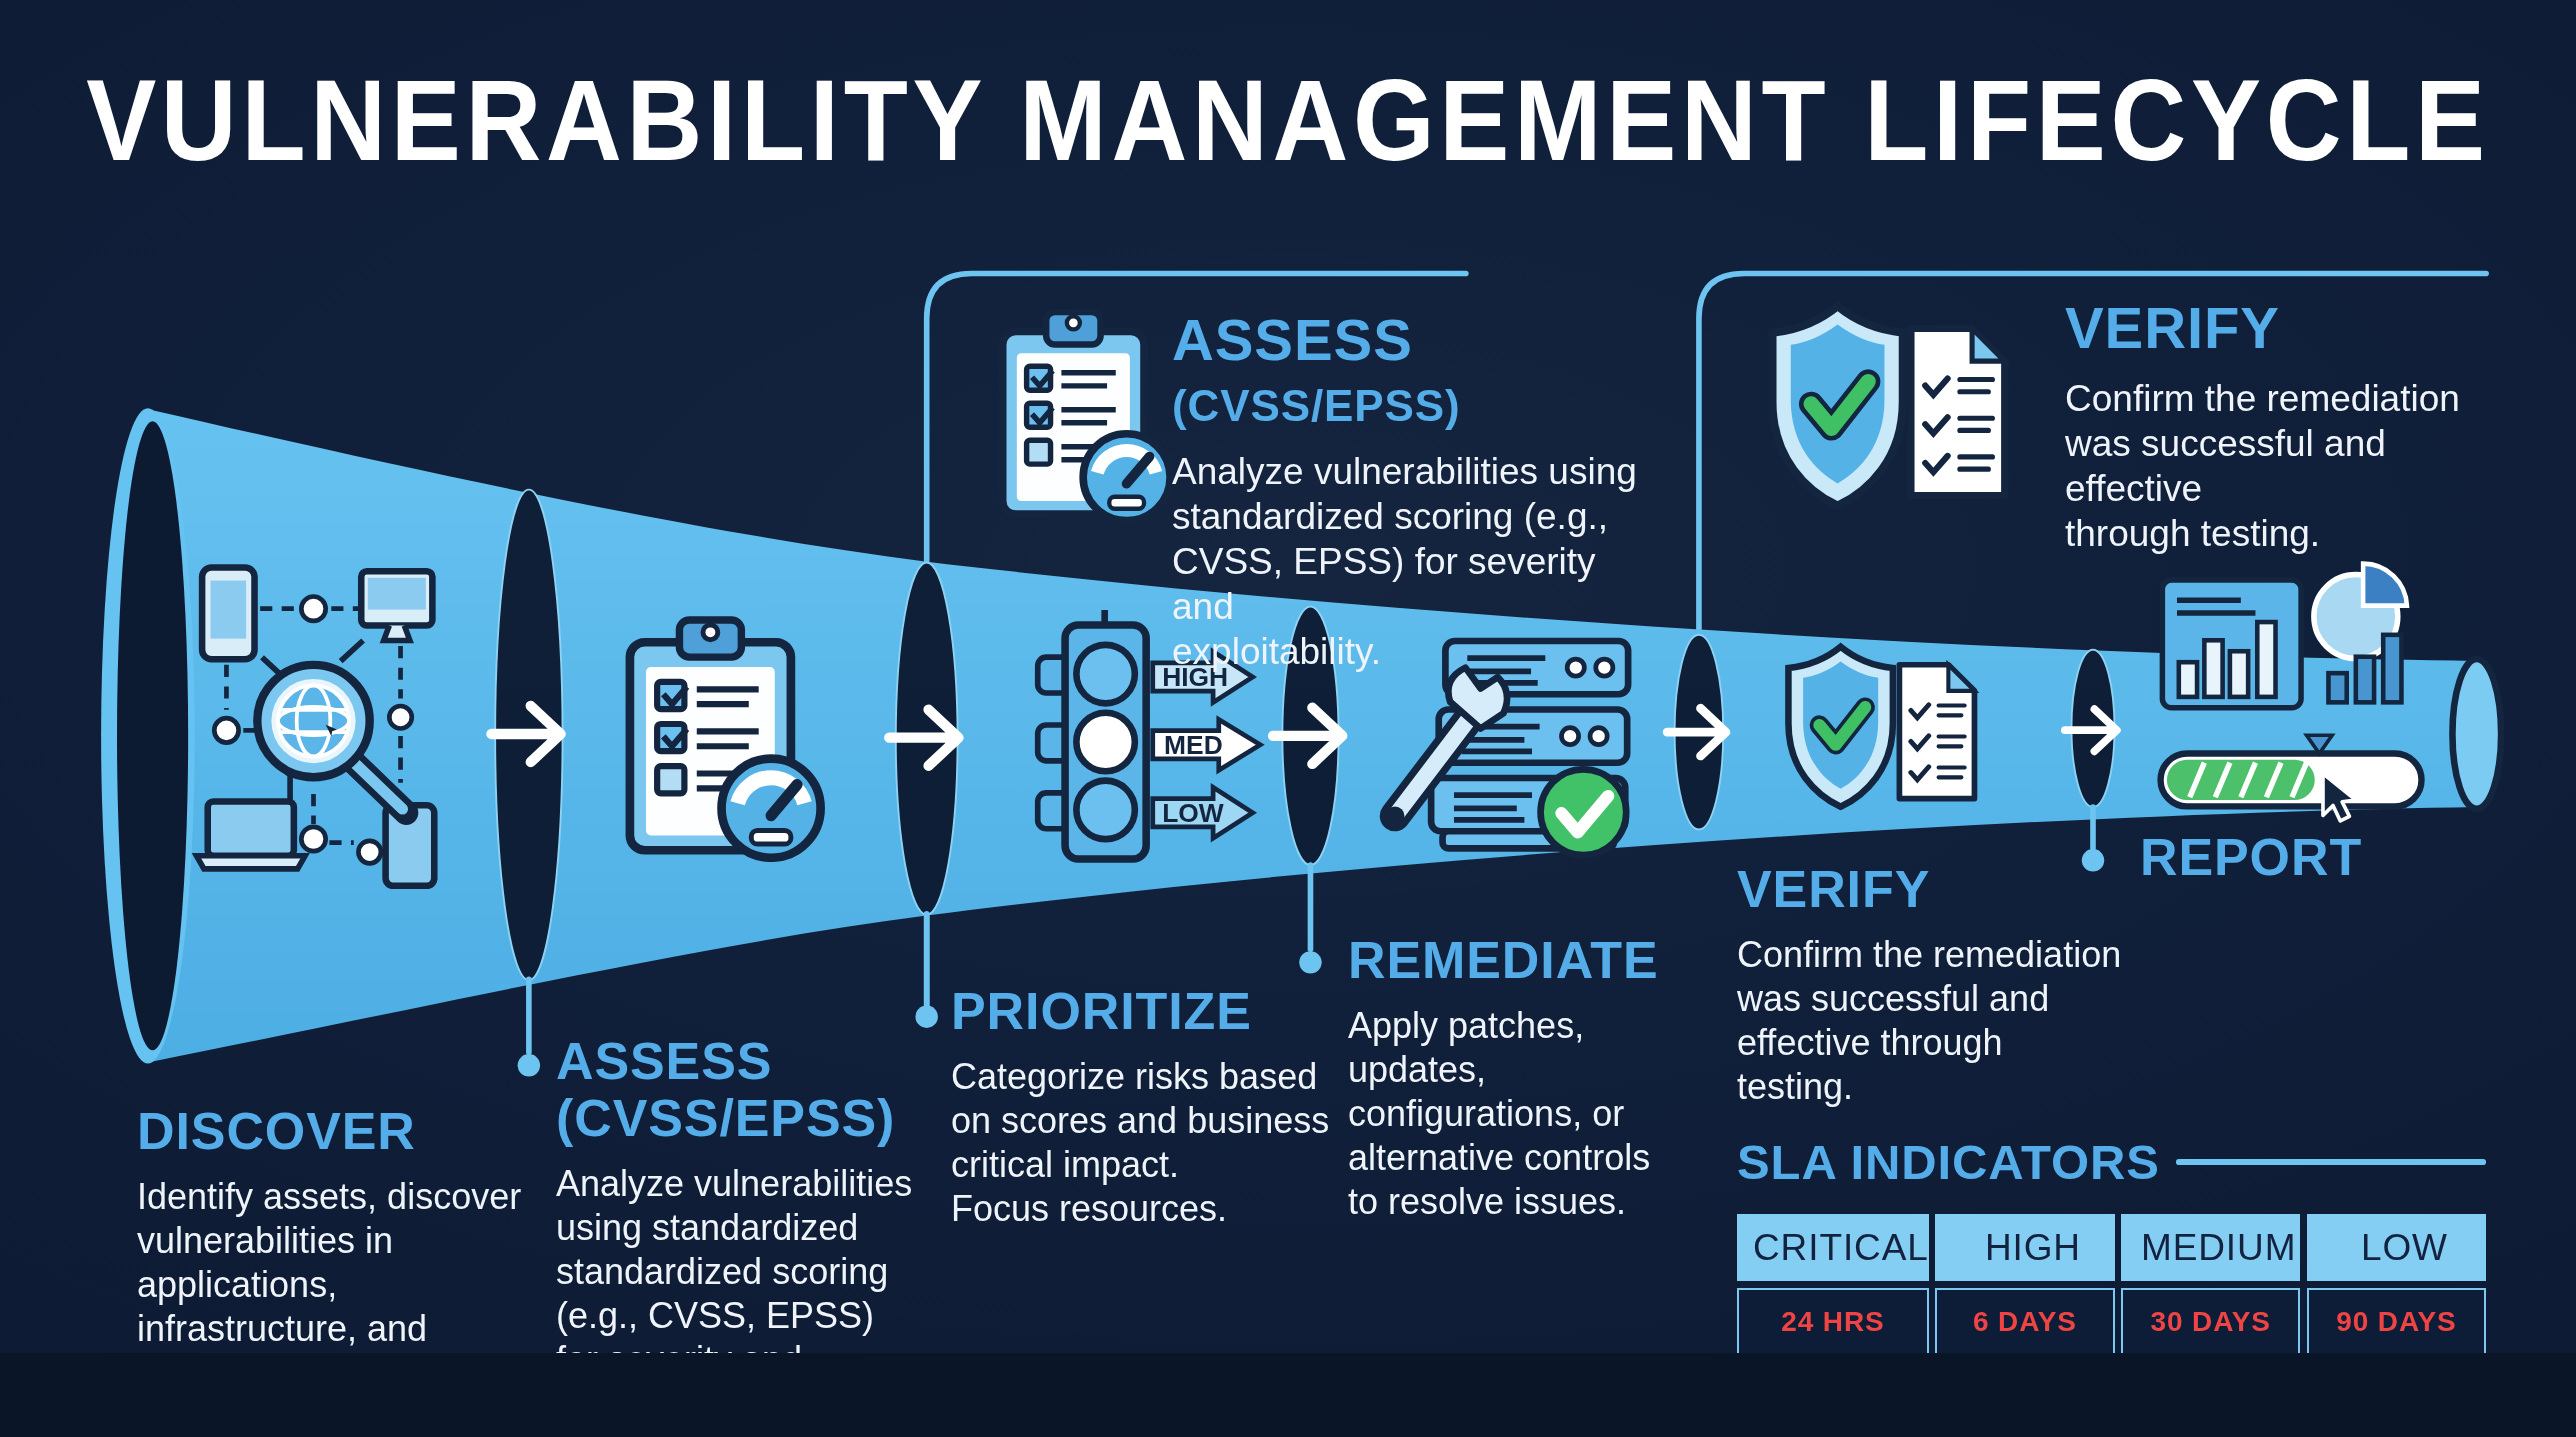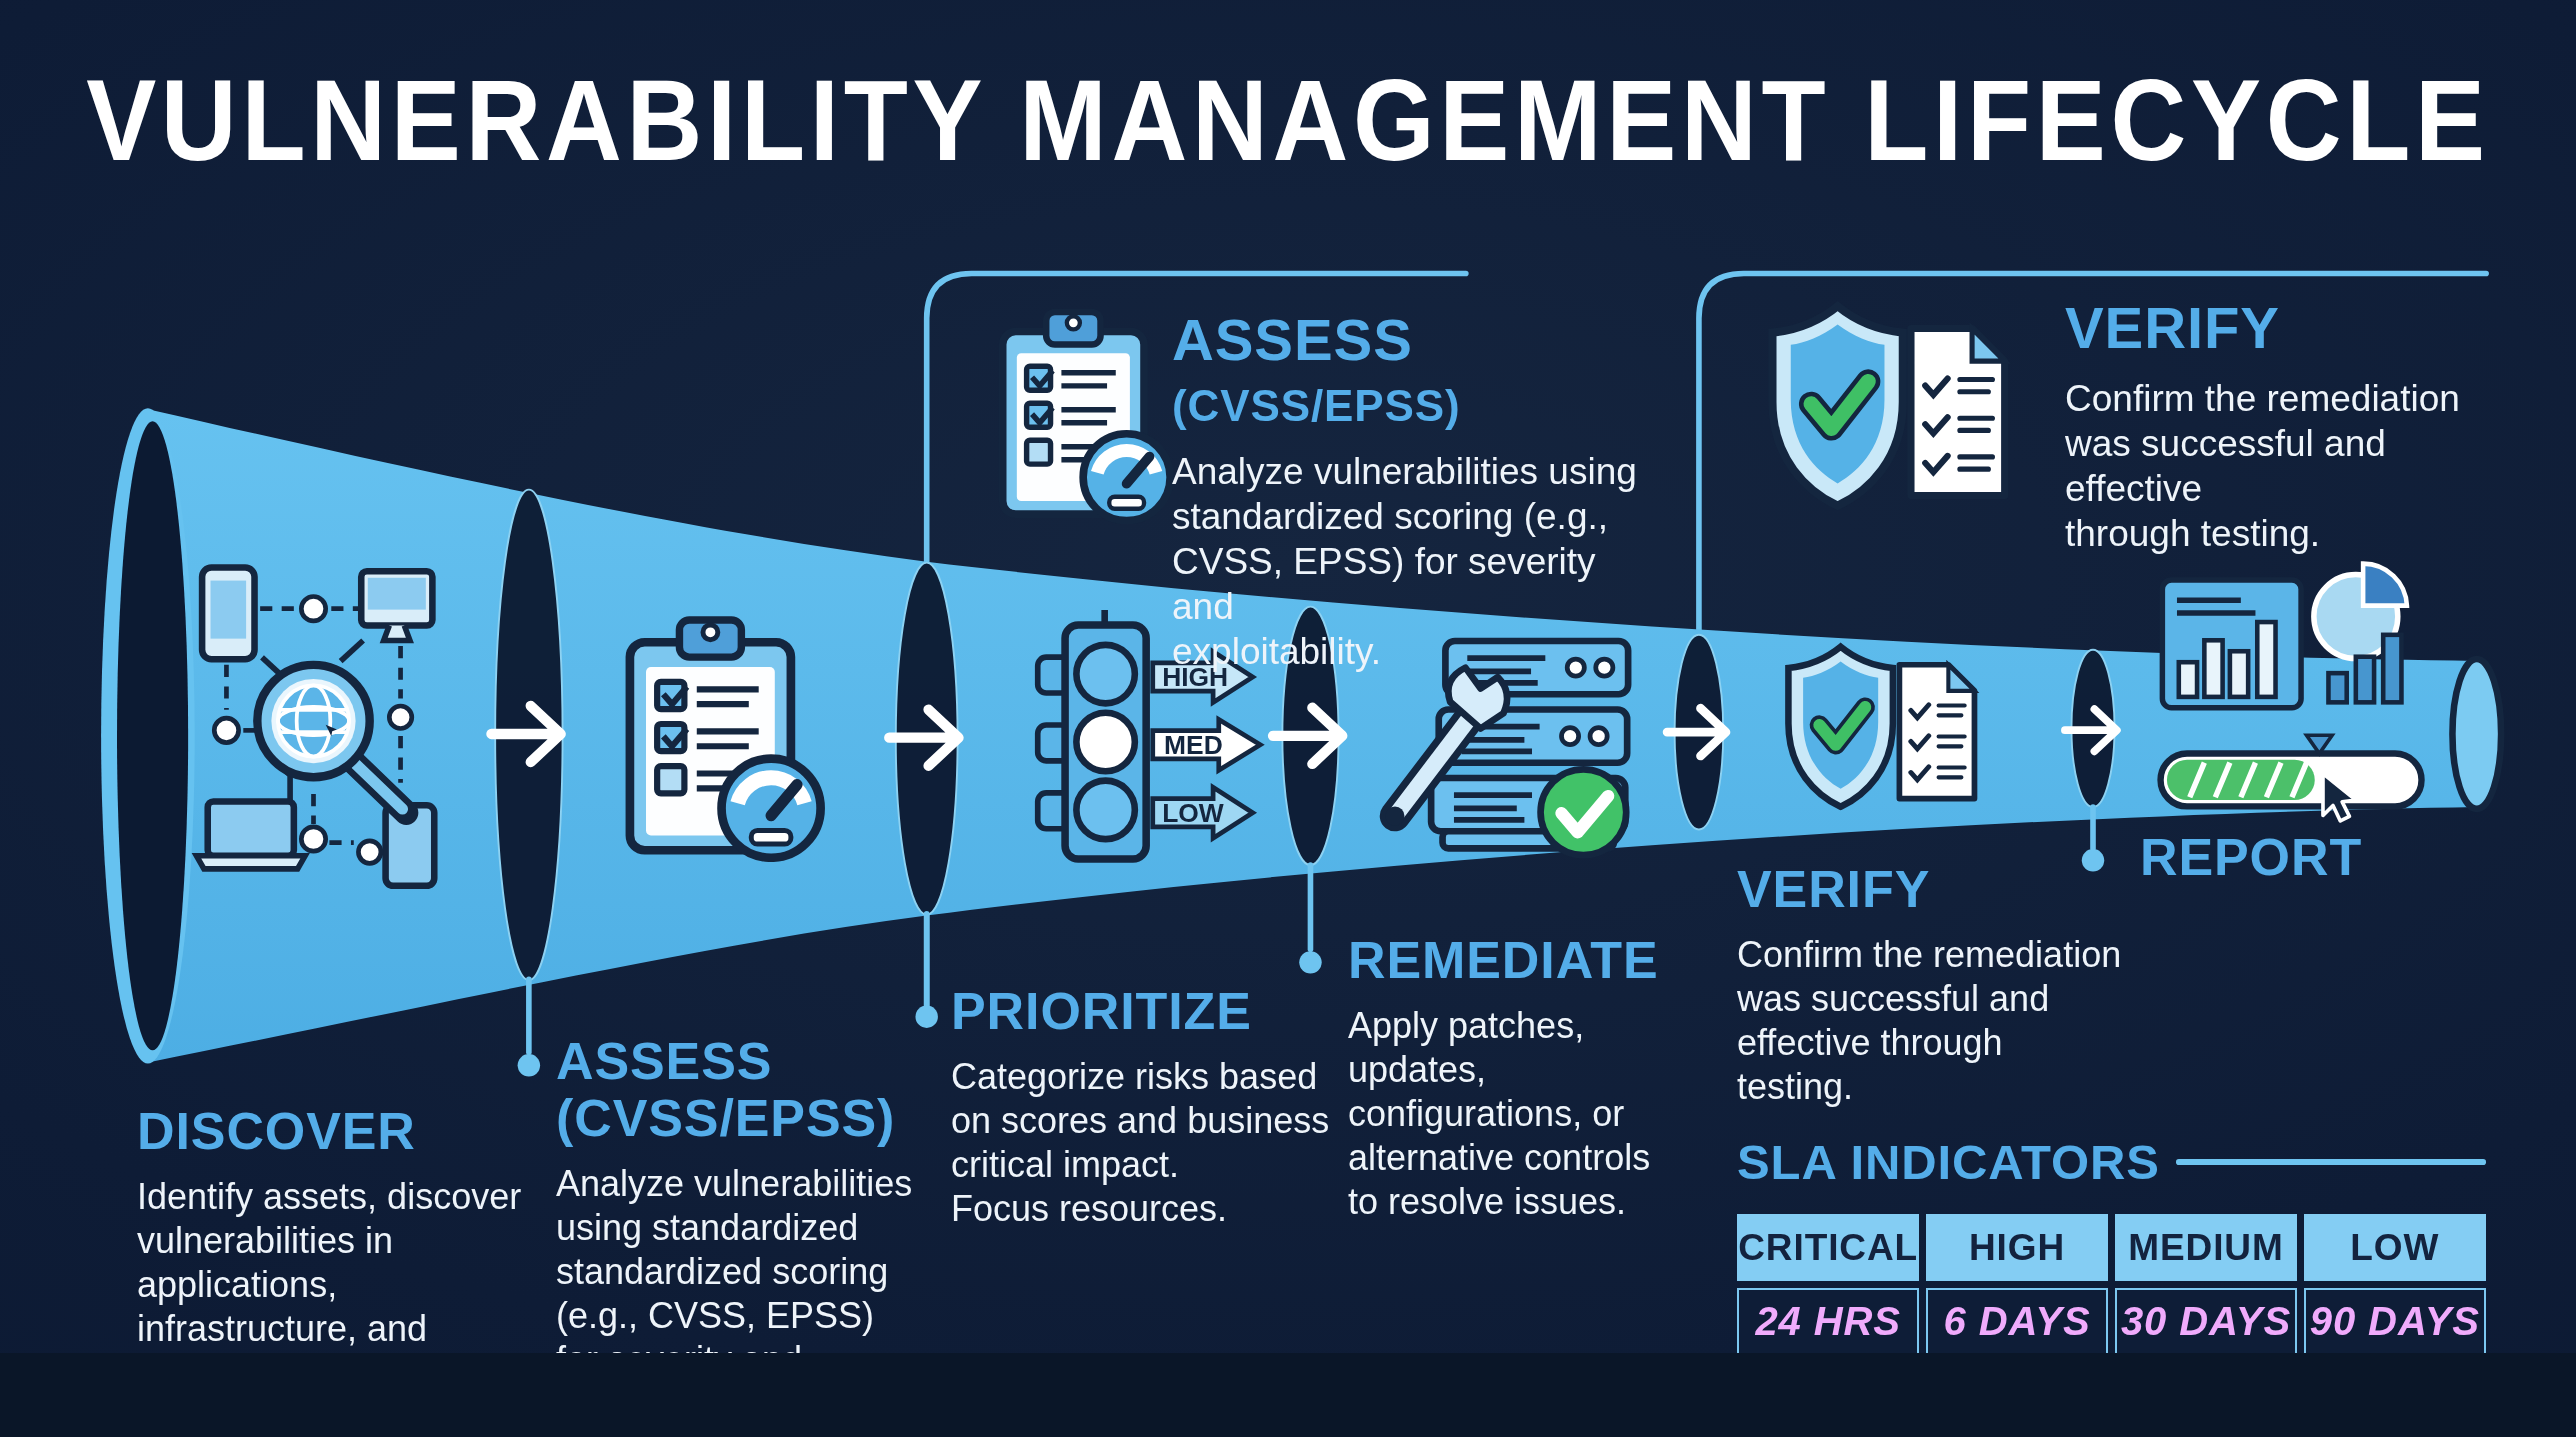--- a/index.html
+++ b/index.html
@@ -12,24 +12,24 @@
   .co-head{color:#54ade9;font-weight:bold;font-size:58px;letter-spacing:0.9px;line-height:1.05;}
   .co-qual{font-size:44px;}
   .co-body{color:#eef4fa;font-size:37px;line-height:1.22;white-space:pre-line;margin-top:17px;}
   .stage-h{color:#54ade9;font-weight:bold;font-size:52px;letter-spacing:0.9px;line-height:1.1;}
   .stage-b{color:#eef4fa;font-size:36px;line-height:1.22;white-space:pre-line;margin-top:15px;}
   .sla-wrap{width:749px;}
   .sla-head-row{display:flex;align-items:center;gap:16px;}
   .sla-title{color:#54ade9;font-weight:bold;font-size:49px;letter-spacing:0.9px;white-space:nowrap;}
   .sla-rule{flex:1;height:5.6px;background:#6ec4f0;border-radius:2.8px;}
   .sla-table{margin-top:24px;display:grid;grid-template-columns:repeat(4,1fr);gap:6.6px;}
-  .sla-cell-h{background:#84cdf3;color:#13233f;font-weight:bold;font-size:37px;height:67px;
-    display:flex;align-items:center;justify-content:center;letter-spacing:0.9px;}
-  .sla-cell-v{border:2.8px solid #7cc8f1;color:#f0abfc;font-weight:bold;font-size:40px;height:64px;
-    display:flex;align-items:center;justify-content:center;background:#0e1d37;letter-spacing:0.9px;font-style:italic;}
+  .sla-cell-h{background:#84cdf3;color:#13233f;font-weight:normal;font-size:37px;height:67px;
+    display:flex;align-items:center;justify-content:center;letter-spacing:0.9px;padding-left:16px;}
+  .sla-cell-v{border:2.8px solid #7cc8f1;color:#ef4444;font-weight:bold;font-size:28px;height:64px;
+    display:flex;align-items:center;justify-content:center;background:#0e1d37;letter-spacing:0.9px;}
 </style>
 </head>
 <body>
 
 <div id="stage">
 
   <svg class="abs" style="left:0;top:0" width="2576" height="1438" viewBox="0 0 2752 1536">
     <defs>
       <linearGradient id="fg" x1="0" y1="0" x2="0" y2="1">
         <stop offset="0" stop-color="#66c2f0"></stop>

